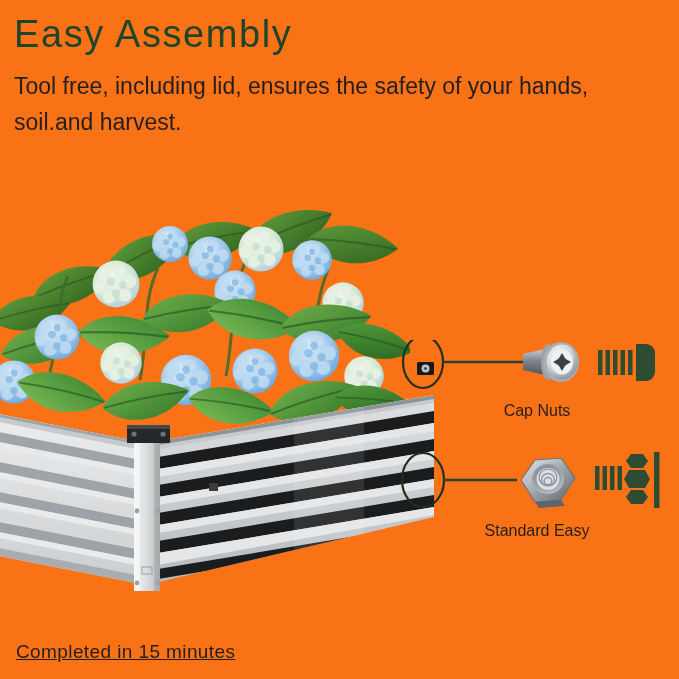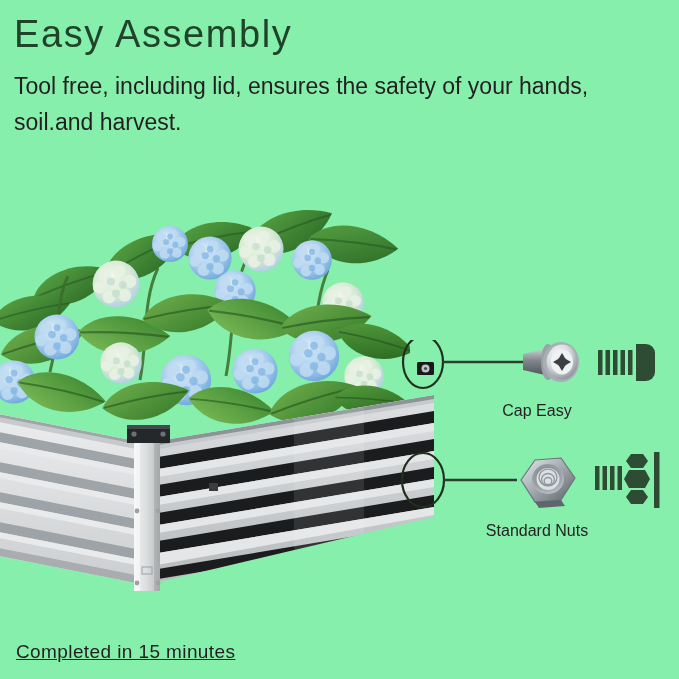--- a/index.html
+++ b/index.html
@@ -10,21 +10,21 @@
     width: 679px;
     height: 679px;
     overflow: hidden;
     background: #fdf5ea;
     font-family: "Liberation Sans", sans-serif;
   }
   #stage {
     position: relative;
     width: 679px;
     height: 679px;
-    background: #86efac;
+    background: #f97316;
     overflow: hidden;
   }
 
   
   .headline {
     position: absolute;
     left: 14px;
     top: 12px;
     font-size: 38px;
     line-height: 44px;
@@ -358,21 +358,21 @@
       <g fill="#2E4B33">
         <rect x="203" y="10" width="4.5" height="25"></rect>
         <rect x="210.5" y="10" width="4.5" height="25"></rect>
         <rect x="218" y="10" width="4.5" height="25"></rect>
         <rect x="225.5" y="10" width="4.5" height="25"></rect>
         <rect x="233" y="10" width="4.5" height="25"></rect>
         <path d="M241 4 h10 a9 9 0 0 1 9 9 v19 a9 9 0 0 1 -9 9 h-10 Z"></path>
       </g>
     </svg>
 
-    <div class="callout-label cap-label">Cap Easy</div>
+    <div class="callout-label cap-label">Cap Nuts</div>
   </div>
 
   <div class="callout" id="callout-std">
     <svg class="lead-svg" width="284" height="100" viewBox="0 0 284 100">
       <ellipse cx="28" cy="28" rx="21" ry="27" fill="none" stroke="#20301F" stroke-width="2.2"></ellipse>
       <line x1="49" y1="28" x2="122" y2="28" stroke="#2A4130" stroke-width="2.4"></line>
 
       <g>
         <defs>
           <linearGradient id="hexg" x1="0" y1="0" x2="1" y2="1">
@@ -409,18 +409,18 @@
         <rect x="222.5" y="14" width="4.5" height="24"></rect>
 
         <polygon points="236,2 248,2 253,9 248,16 236,16 231,9"></polygon>
         <polygon points="234,18 250,18 255,27 250,36 234,36 229,27"></polygon>
         <polygon points="236,38 248,38 253,45 248,52 236,52 231,45"></polygon>
 
         <rect x="259" y="0" width="5.5" height="56"></rect>
       </g>
     </svg>
 
-    <div class="callout-label std-label">Standard Nuts</div>
+    <div class="callout-label std-label">Standard Easy</div>
   </div>
 
   <div class="footnote">Completed in 15 minutes</div>
 
 </div>
 
 </body></html>

